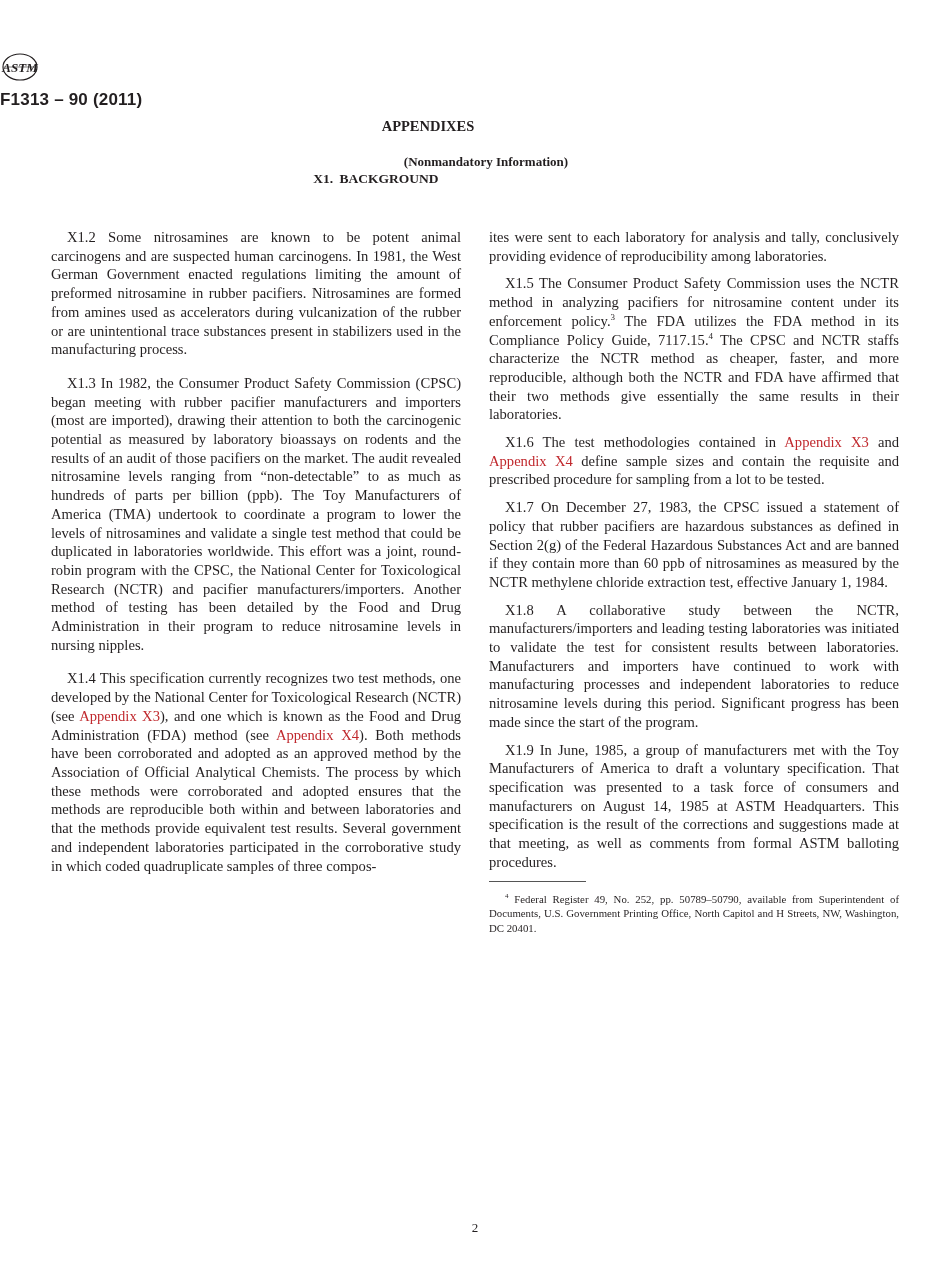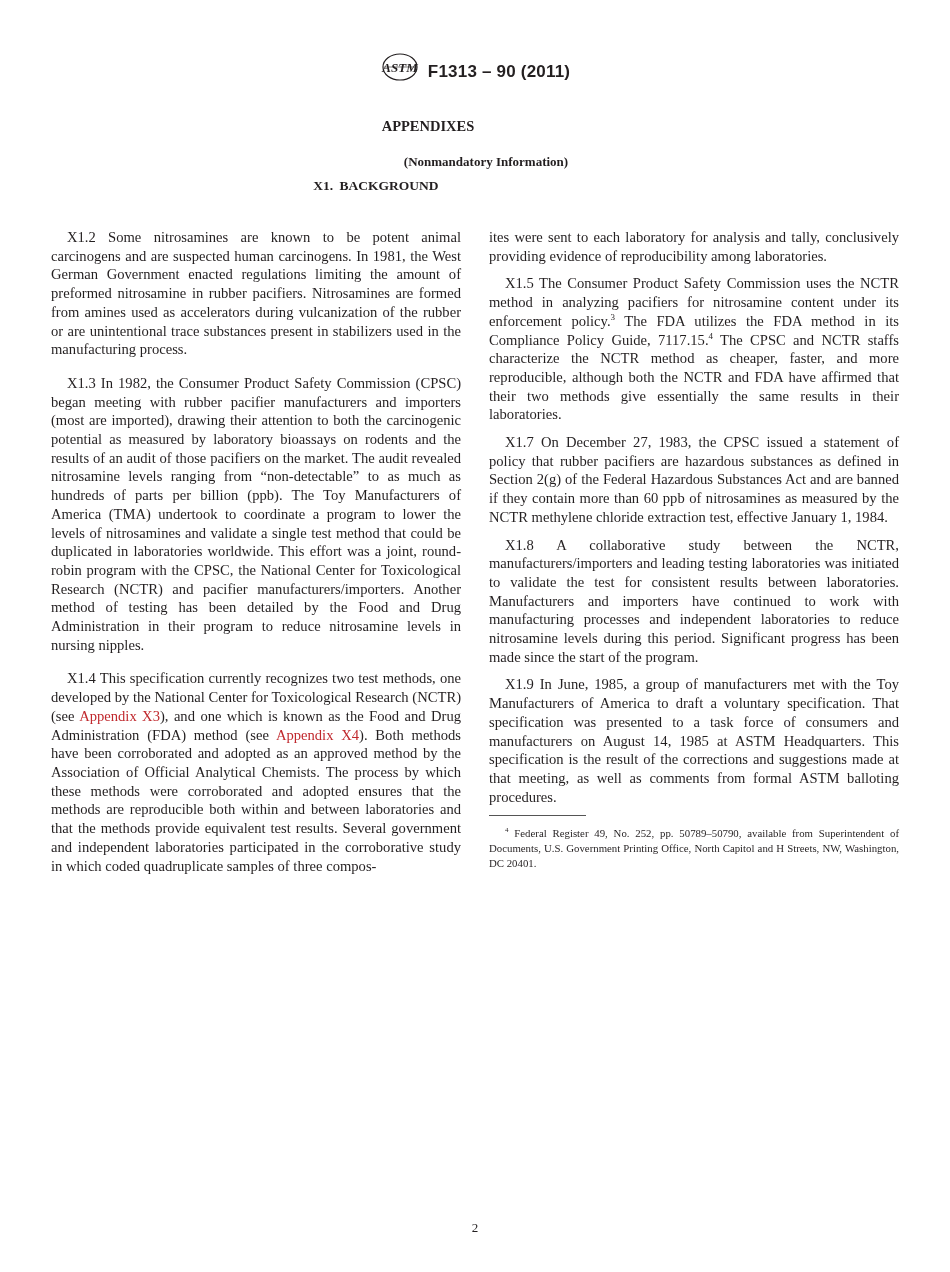--- a/index.html
+++ b/index.html
@@ -3,37 +3,37 @@
   <meta charset="utf-8">
   <style>
     html, body { margin: 0; padding: 0; background: #ffffff; }
     body {
       width: 950px; height: 1272px; position: relative; overflow: hidden;
       font-family: "Liberation Serif", "DejaVu Serif", serif;
       color: #231f20;
     }
     .header {
       position: absolute; top: 52px; left: 0; width: 950px;
-      display: flex; justify-content: center; align-items: flex-end; gap: 8px;
+      display: flex; justify-content: center; align-items: flex-start; gap: 8px; flex-direction: column;
     }
     .logo { width: 40px; height: 30px; display: inline-block; }
     .designation {
       font-family: "Liberation Sans", "DejaVu Sans", sans-serif;
       font-weight: bold; font-size: 17px; letter-spacing: 0.2px;
     }
     .title-main {
       position: absolute; top: 118px; left: 0; width: 856px; text-align: center;
       font-weight: bold; font-size: 14.5px;
     }
     .title-sub {
       position: absolute; top: 154px; left: 11px; width: 950px; text-align: center;
       font-weight: bold; font-size: 13px;
     }
     .section-title {
-      position: absolute; top: 178px; left: 0; width: 752px; text-align: center;
+      position: absolute; top: 171px; left: 0; width: 752px; text-align: center;
       font-weight: bold; font-size: 13.5px; word-spacing: 3px;
     }
     .col {
       position: absolute; top: 228px; width: 410px;
       font-size: 14.6px; line-height: 18.7px; text-align: justify;
     }
     .col-left { left: 51px; }
     .col-right { left: 489px; }
     .para { margin: 0 0 15px 0; text-indent: 16px; hyphens: manual; }
     .para.cont { text-indent: 0; margin-bottom: 9px; }
@@ -73,20 +73,21 @@
 
 <div class="col col-left">
   <p class="para">X1.2 Some nitrosamines are known to be potent animal carcinogens and are suspected human carcinogens. In 1981, the West German Government enacted regulations limiting the amount of preformed nitrosamine in rubber pacifiers. Nitrosamines are formed from amines used as accelerators during vulcanization of the rubber or are unintentional trace substances present in stabilizers used in the manufacturing process.</p>
   <p class="para">X1.3 In 1982, the Consumer Product Safety Commission (CPSC) began meeting with rubber pacifier manufacturers and importers (most are imported), drawing their attention to both the carcinogenic potential as measured by laboratory bioassays on rodents and the results of an audit of those pacifiers on the market. The audit revealed nitrosamine levels ranging from “non-detectable” to as much as hundreds of parts per billion (ppb). The Toy Manufacturers of America (TMA) undertook to coordinate a program to lower the levels of nitrosamines and validate a single test method that could be duplicated in laboratories worldwide. This effort was a joint, round-robin program with the CPSC, the National Center for Toxicological Research (NCTR) and pacifier manufacturers/importers. Another method of testing has been detailed by the Food and Drug Administration in their program to reduce nitrosamine levels in nursing nipples.</p>
   <p class="para"><span>X1.4 This specification currently recognizes two test methods, one developed by the National Center for Toxicological Research (NCTR) (see </span><span class="link">Appendix X3</span><span>), and one which is known as the Food and Drug Administration (FDA) method (see </span><span class="link">Appendix X4</span><span>). Both methods have been corroborated and adopted as an approved method by the Association of Official Analytical Chemists. The process by which these methods were corroborated and adopted ensures that the methods are reproducible both within and between laboratories and that the methods provide equivalent test results. Several government and independent laboratories participated in the corroborative study in which coded quadruplicate samples of three compos-</span></p>
 </div>
 
 <div class="col col-right">
   <p class="para cont">ites were sent to each laboratory for analysis and tally, conclusively providing evidence of reproducibility among laboratories.</p>
   <p class="para"><span>X1.5 The Consumer Product Safety Commission uses the NCTR method in analyzing pacifiers for nitrosamine content under its enforcement policy.</span><sup>3</sup><span> The FDA utilizes the FDA method in its Compliance Policy Guide, 7117.15.</span><sup>4</sup><span> The CPSC and NCTR staffs characterize the NCTR method as cheaper, faster, and more reproducible, although both the NCTR and FDA have affirmed that their two methods give essentially the same results in their laboratories.</span></p>
+  <p class="para"><span>X1.6  The test methodologies contained in </span><span class="link">Appendix X3</span><span> and </span><span class="link">Appendix X4</span><span> define sample sizes and contain the requisite and prescribed procedure for sampling from a lot to be tested.</span></p>
   <p class="para">X1.7  On December 27, 1983, the CPSC issued a statement of policy that rubber pacifiers are hazardous substances as defined in Section 2(g) of the Federal Hazardous Substances Act and are banned if they contain more than 60 ppb of nitrosamines as measured by the NCTR methylene chloride extraction test, effective January 1, 1984.</p>
   <p class="para">X1.8 A collaborative study between the NCTR, manufacturers/importers and leading testing laboratories was initiated to validate the test for consistent results between laboratories. Manufacturers and importers have continued to work with manufacturing processes and independent laboratories to reduce nitrosamine levels during this period. Significant progress has been made since the start of the program.</p>
   <p class="para">X1.9  In June, 1985, a group of manufacturers met with the Toy Manufacturers of America to draft a voluntary specification. That specification was presented to a task force of consumers and manufacturers on August 14, 1985 at ASTM Headquarters. This specification is the result of the corrections and suggestions made at that meeting, as well as comments from formal ASTM balloting procedures.</p>
   <div class="footnote-rule"></div>
   <p class="footnote"><sup>4</sup><span> Federal Register 49, No. 252, pp. 50789–50790, available from Superintendent of Documents, U.S. Government Printing Office, North Capitol and H Streets, NW, Washington, DC 20401.</span></p>
 </div>
 
 <div class="page-number">2</div>
 
 </body></html>

